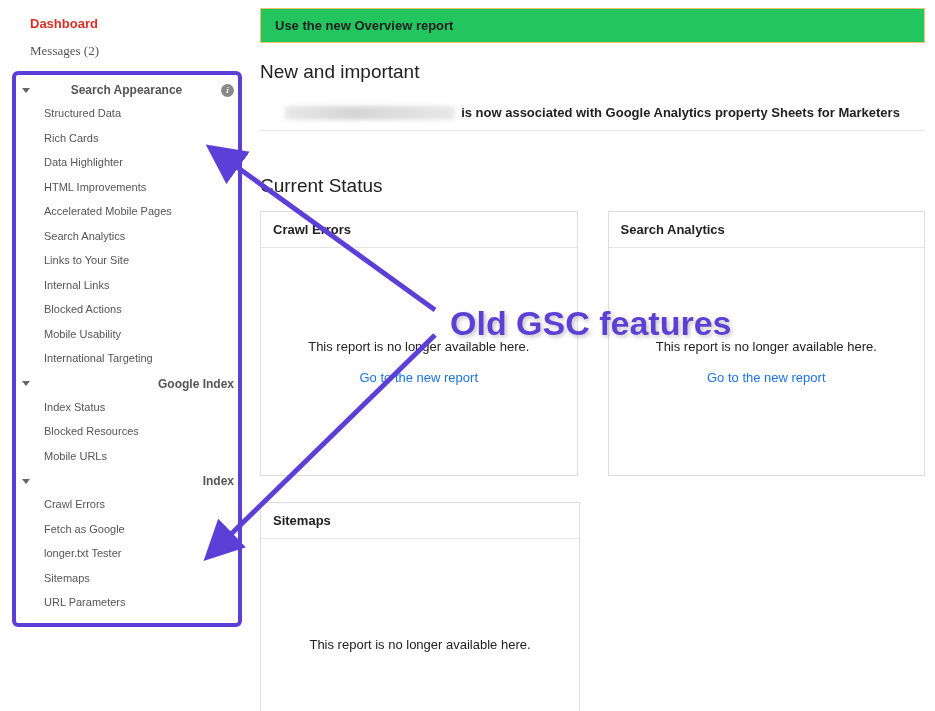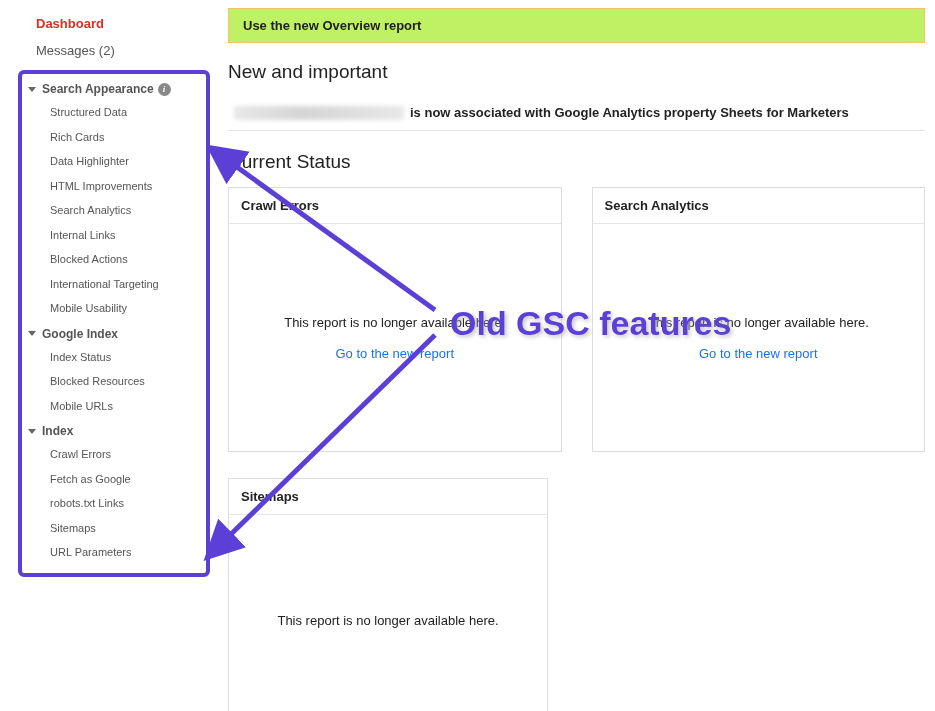--- a/index.html
+++ b/index.html
@@ -10,52 +10,54 @@
   background: #fff;
   width: 935px;
   height: 711px;
   overflow: hidden;
   position: relative;
 }
 .container { display: flex; height: 100%; }
 
 
 .sidebar {
-  width: 210px;
-  padding: 10px 0 10px 18px;
+  width: 242px;
+  padding: 10px 0 10px 12px;
   flex-shrink: 0;
 }
 .nav-top { padding-left: 18px; }
 .nav-dashboard {
   color: #d93025;
   font-weight: bold;
   font-size: 13px;
   padding: 6px 0;
   display: block;
 }
 .nav-messages {
   color: #555;
   font-size: 13px;
   padding: 6px 0;
   display: block;
+  font-family: Liberation Serif, serif;
 }
 .highlight-box {
   border: 4px solid #5b3fd6;
   border-radius: 6px;
   margin-top: 6px;
   padding: 2px 4px 8px 4px;
 }
 .nav-section-header {
   display: flex;
   align-items: center;
   padding: 6px 0 4px 2px;
   color: #555;
   font-weight: bold;
   font-size: 12px;
   cursor: pointer;
+  justify-content: space-between;
 }
 .caret {
   width: 0; height: 0;
   border-left: 4px solid transparent;
   border-right: 4px solid transparent;
   border-top: 5px solid #666;
   margin-right: 6px;
 }
 .info-icon {
   display: inline-flex;
@@ -79,41 +81,42 @@
   line-height: 1.5;
 }
 
 
 .main {
   flex: 1;
   padding: 8px 10px 0 18px;
   overflow: hidden;
 }
 .banner {
-  background: #bef264;
+  background: #22c55e;
   border: 1px solid #f0c36d;
   padding: 9px 14px;
   font-size: 13px;
   font-weight: bold;
   color: #222;
   margin-bottom: 18px;
 }
 .section-title {
   font-size: 19px;
   font-weight: normal;
   color: #222;
   margin-bottom: 14px;
 }
 .notice-row {
   border-bottom: 1px solid #e5e5e5;
   padding: 8px 6px 10px 6px;
   font-size: 13px;
   display: flex;
   align-items: center;
-  margin-bottom: 20px;
+  margin-bottom: 44px;
+  justify-content: center;
 }
 .blurred {
   display: inline-block;
   width: 170px;
   height: 14px;
   background: linear-gradient(90deg, #e8e8e8 0%, #d5d5d5 40%, #e8e8e8 100%);
   border-radius: 2px;
   filter: blur(2px);
   margin-right: 6px;
 }
@@ -187,42 +190,44 @@
 
       <div class="nav-section-header">
         <span class="caret"></span>
         <span>Search Appearance</span>
         <span class="info-icon">i</span>
       </div>
       <div class="nav-subitem">Structured Data</div>
       <div class="nav-subitem">Rich Cards</div>
       <div class="nav-subitem">Data Highlighter</div>
       <div class="nav-subitem">HTML Improvements</div>
+      <div class="nav-subitem">Accelerated Mobile Pages</div>
 
       <div class="nav-subitem">Search Analytics</div>
+      <div class="nav-subitem">Links to Your Site</div>
       <div class="nav-subitem">Internal Links</div>
       <div class="nav-subitem">Blocked Actions</div>
+      <div class="nav-subitem">Mobile Usability</div>
       <div class="nav-subitem">International Targeting</div>
-      <div class="nav-subitem">Mobile Usability</div>
 
       <div class="nav-section-header">
         <span class="caret"></span>
         <span>Google Index</span>
       </div>
       <div class="nav-subitem">Index Status</div>
       <div class="nav-subitem">Blocked Resources</div>
       <div class="nav-subitem">Mobile URLs</div>
 
       <div class="nav-section-header">
         <span class="caret"></span>
         <span>Index</span>
       </div>
       <div class="nav-subitem">Crawl Errors</div>
       <div class="nav-subitem">Fetch as Google</div>
-      <div class="nav-subitem">robots.txt Links</div>
+      <div class="nav-subitem">longer.txt Tester</div>
       <div class="nav-subitem">Sitemaps</div>
       <div class="nav-subitem">URL Parameters</div>
 
     </div>
   </aside>
 
   <main class="main">
     <div class="banner">Use the new Overview report</div>
 
     <h2 class="section-title">New and important</h2>

